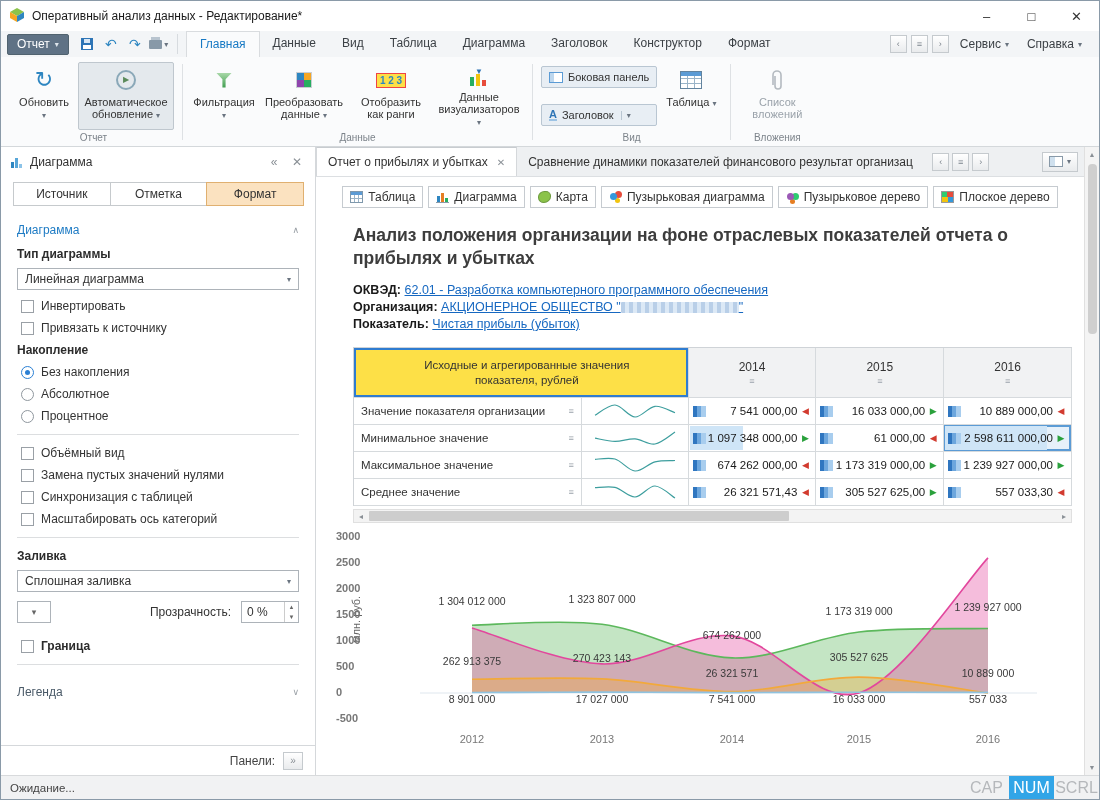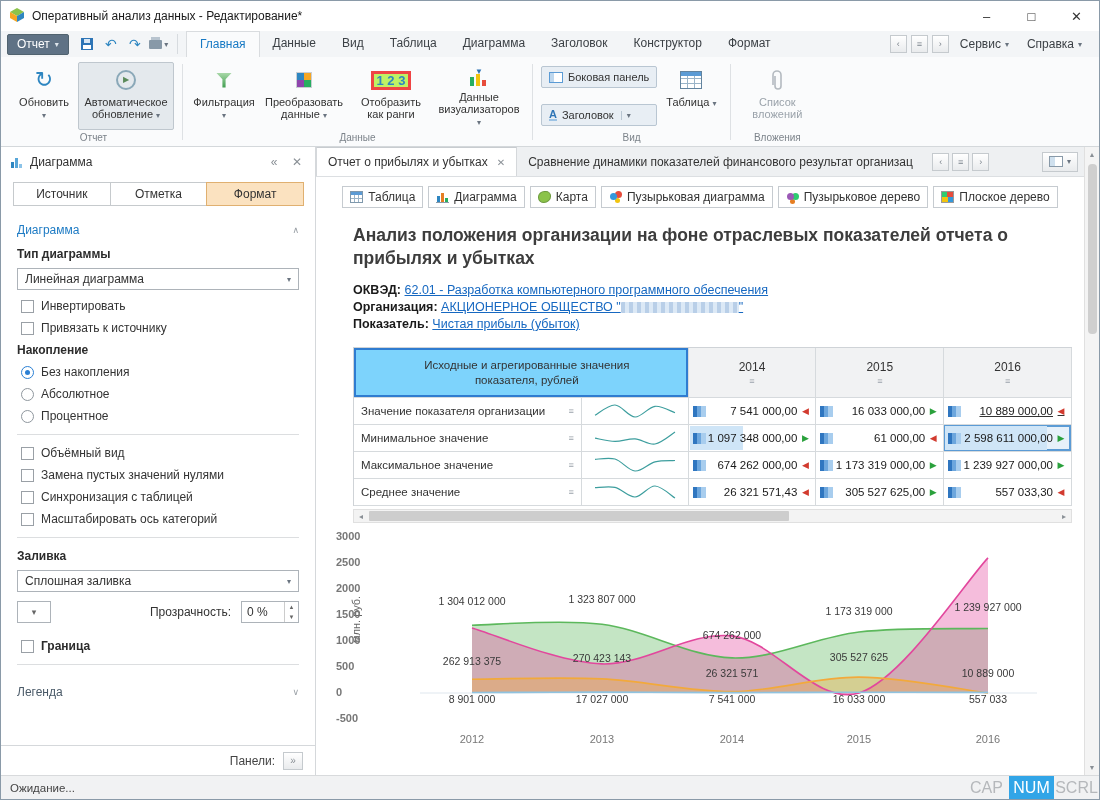--- a/index.html
+++ b/index.html
@@ -40,21 +40,21 @@
   .gsep{width:1px;background:#dee1e4;margin:4px 2px 6px;}
   .bigbtn{min-width:62px;max-width:96px;height:68px;display:flex;flex-direction:column;align-items:center;gap:3px;padding:4px 4px 0;font-size:11px;line-height:12px;text-align:center;color:#333;border:1px solid transparent;border-radius:2px;}
   .bigbtn.pressed{background:#e4e9ed;border-color:#bfc7ce;}
   .bigbtn.disabled{color:#9aa2aa;}
   .ric{height:26px;display:flex;align-items:center;justify-content:center;}
   .blabel{white-space:normal;}
   .refresh-glyph{font-size:22px;color:#2e86c1;line-height:22px;}
   .circle-play{width:20px;height:20px;border:2px solid #8aa8b8;border-radius:50%;display:flex;align-items:center;justify-content:center;font-size:8px;color:#5a8a5a;}
   .ico-funnel{width:16px;height:15px;display:inline-block;background:linear-gradient(180deg,#a8d8a8,#3f9d4f);clip-path:polygon(0 0,100% 0,60% 45%,60% 100%,40% 100%,40% 45%);}
   .ico-quad{width:16px;height:16px;display:inline-block;background:conic-gradient(#f5a623 0 25%,#27ae60 0 50%,#8e44ad 0 75%,#2e86c1 0);border:1px solid #c9ced3;}
-  .ico-ranks{font-size:13px;font-weight:bold;color:#2e86c1;border:3px solid #ef4444;padding:1px 3px;line-height:11px;background:#bef264;}
+  .ico-ranks{font-size:10px;font-weight:bold;color:#2e86c1;border:1px solid #ef4444;padding:1px 3px;line-height:11px;background:#fde047;}
   .ico-visual{width:18px;height:16px;position:relative;display:inline-block;background-repeat:no-repeat;background-image:linear-gradient(#27ae60,#27ae60),linear-gradient(#f1c40f,#f1c40f),linear-gradient(#e74c3c,#e74c3c);background-size:4px 9px,4px 12px,4px 6px;background-position:0 7px,6px 4px,12px 10px;}
   .ico-visual::after{content:"▼";color:#2e75b6;font-size:8px;position:absolute;top:-4px;left:5px;}
   .vstack{display:flex;flex-direction:column;gap:16px;padding-top:4px;}
   .smallbtn{display:flex;align-items:center;gap:5px;height:22px;padding:0 7px;font-size:11px;color:#333;border:1px solid #b9c6d2;background:#e8eef4;border-radius:2px;}
   .mini-drop{font-size:8px;color:#6a7480;border-left:1px solid #b9c6d2;padding-left:5px;margin-left:2px;}
   .ico-sidepanel{width:14px;height:11px;border:1px solid #5b9bd5;background:linear-gradient(90deg,#bdd7ee 0 4px,#fff 4px);display:inline-block;}
   .ico-title{color:#2e75b6;font-weight:bold;font-size:11px;border-bottom:2px solid #9cc3e5;line-height:10px;}
   .ico-grid{width:22px;height:18px;display:inline-block;border:1px solid #62839e;background-color:#fff;background-image:linear-gradient(#5b9bd5 0 4px,transparent 4px),repeating-linear-gradient(90deg,transparent 0 6px,#9ab4c8 6px 7px),repeating-linear-gradient(0deg,transparent 0 4px,#9ab4c8 4px 5px);}
 
   
@@ -118,21 +118,21 @@
   .f-label{font-weight:bold;color:#1a1a1a;}
   .f-link{color:#1668c1;text-decoration:underline;cursor:pointer;}
   .redact{display:inline-block;width:118px;height:11px;vertical-align:middle;border-radius:1px;background:repeating-linear-gradient(90deg,#b9cfe8 0 4px,#dce9f6 4px 8px);}
 
   
   .grid{margin:14px 0 0 37px;width:719px;border-top:1px solid #cfd3d7;border-left:1px solid #cfd3d7;font-size:11.5px;}
   .grow{display:flex;}
   .gcell{border-right:1px solid #d6dadd;border-bottom:1px solid #d6dadd;background:#fff;display:flex;align-items:center;position:relative;height:27px;}
   .ghead{background:#f1f2f3;height:50px;flex-direction:column;justify-content:center;gap:3px;}
   .ghead.corner{justify-content:center;padding:0 26px;text-align:center;line-height:15px;color:#333;}
-  .ghead.corner.selected{box-shadow:inset 0 0 0 2px #2f7cd0;background:#7dd3fc;padding-left:38px;}
+  .ghead.corner.selected{box-shadow:inset 0 0 0 2px #2f7cd0;background:#fde047;padding-left:38px;}
   .ghead .yr{font-size:12px;color:#333;}
   .filter-ico{color:#9aa2aa;font-size:9px;line-height:9px;}
   .gcell.lbl{justify-content:space-between;padding:0 7px;color:#333;}
   .gcell.spark{justify-content:center;}
   .gcell.val{padding:0 5px 0 4px;}
   .cellv{flex:1;text-align:right;color:#1a1a1a;position:relative;z-index:1;padding-right:3px;}
   .bar-ico{width:13px;height:11px;flex:none;position:relative;z-index:1;background:linear-gradient(90deg,#2f76c0 0 4px,#6ca6dd 4px 8px,#a8cdee 8px 13px);}
   .databar{position:absolute;left:1px;top:1px;bottom:1px;background:#cfe5f7;}
   .selcell{box-shadow:inset 0 0 0 2px #5b9bd5;background:#e7f1fa;}
   .trend{width:10px;text-align:center;font-size:9px;flex:none;position:relative;z-index:1;}
@@ -506,21 +506,21 @@
           <div class="gcell val" style="width: 128px;">
             <span class="bar-ico"></span>
             <span class="cellv">7 541 000,00</span>
             <span class="trend down">◀</span>
           </div>
           <div class="gcell val" style="width: 128px;">
             <span class="bar-ico"></span>
             <span class="cellv">16 033 000,00</span>
             <span class="trend up">▶</span>
           </div>
-          <div class="gcell val" style="width: 128px; text-decoration: underline;">
+          <div class="gcell val" style="width: 128px;">
             <span class="bar-ico"></span>
             <span class="cellv">10 889 000,00</span>
             <span class="trend down">◀</span>
           </div>
         </div>
         <div class="grow">
           <div class="gcell lbl" style="width: 228px;">
             <span>Минимальное значение</span>
             <span class="filter-ico">≡</span>
           </div>

